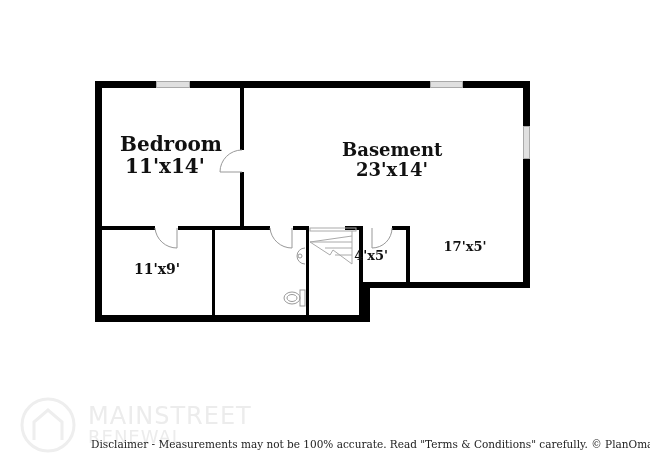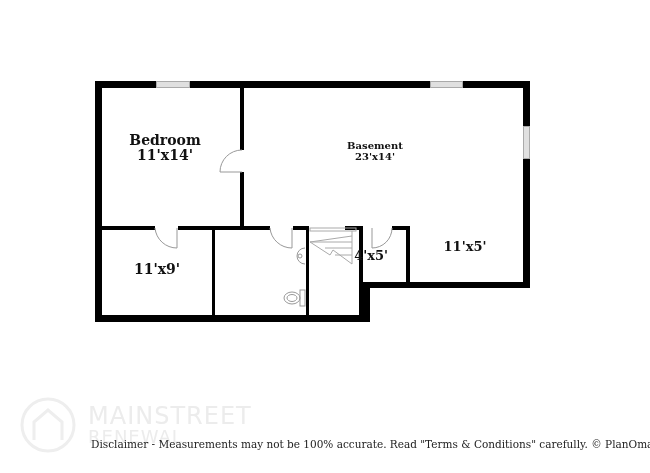--- a/index.html
+++ b/index.html
@@ -87,32 +87,32 @@
       <circle cx="300" cy="256" r="2"></circle>
     </g>
 
     <g fill="none" stroke="#999" stroke-width="1">
       <rect x="300" y="290" width="5" height="16"></rect>
       <ellipse cx="292" cy="298" rx="8" ry="6"></ellipse>
       <ellipse cx="292" cy="298" rx="5" ry="3.5"></ellipse>
     </g>
   </svg>
 
-  <div class="label" style="left:120px; top:133px; width:90px; font-size:14px;">
+  <div class="label" style="left:120px; top:133px; width:90px; font-size:20px;">
     <div>Bedroom</div>
     <div>11'x14'</div>
   </div>
-  <div class="label" style="left:325px; top:140px; width:100px; font-size:10px;">
+  <div class="label" style="left:342px; top:140px; width:100px; font-size:18px;">
     <div>Basement</div>
     <div>23'x14'</div>
   </div>
   <div class="label" style="left:122px; top:262px; width:70px; font-size:14px;">
     <div>11'x9'</div>
   </div>
   <div class="label" style="left:343px; top:249px; width:45px; font-size:13px;text-align:right;">
     <div>4'x5'</div>
   </div>
   <div class="label" style="left:430px; top:240px; width:70px; font-size:13px;">
-    <div>11'x5'</div>
+    <div>17'x5'</div>
   </div>
 </div>
 
 <div class="disclaimer">Disclaimer - Measurements may not be 100% accurate. Read "Terms &amp; Conditions" carefully. © PlanOmatic</div>
 
 </body></html>

